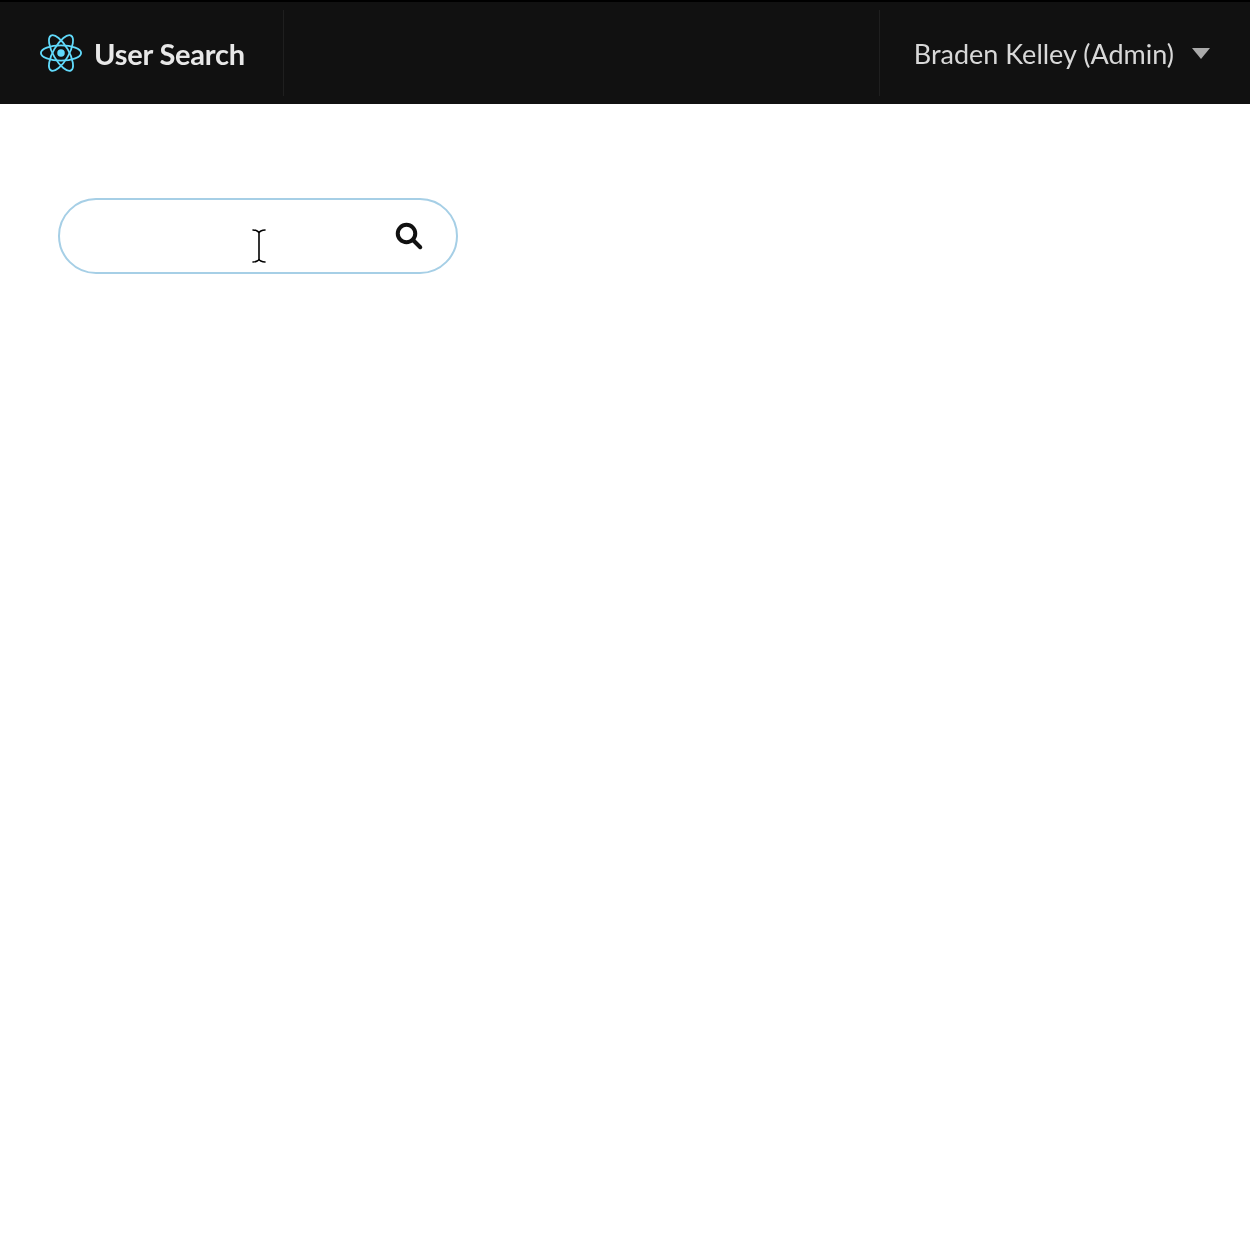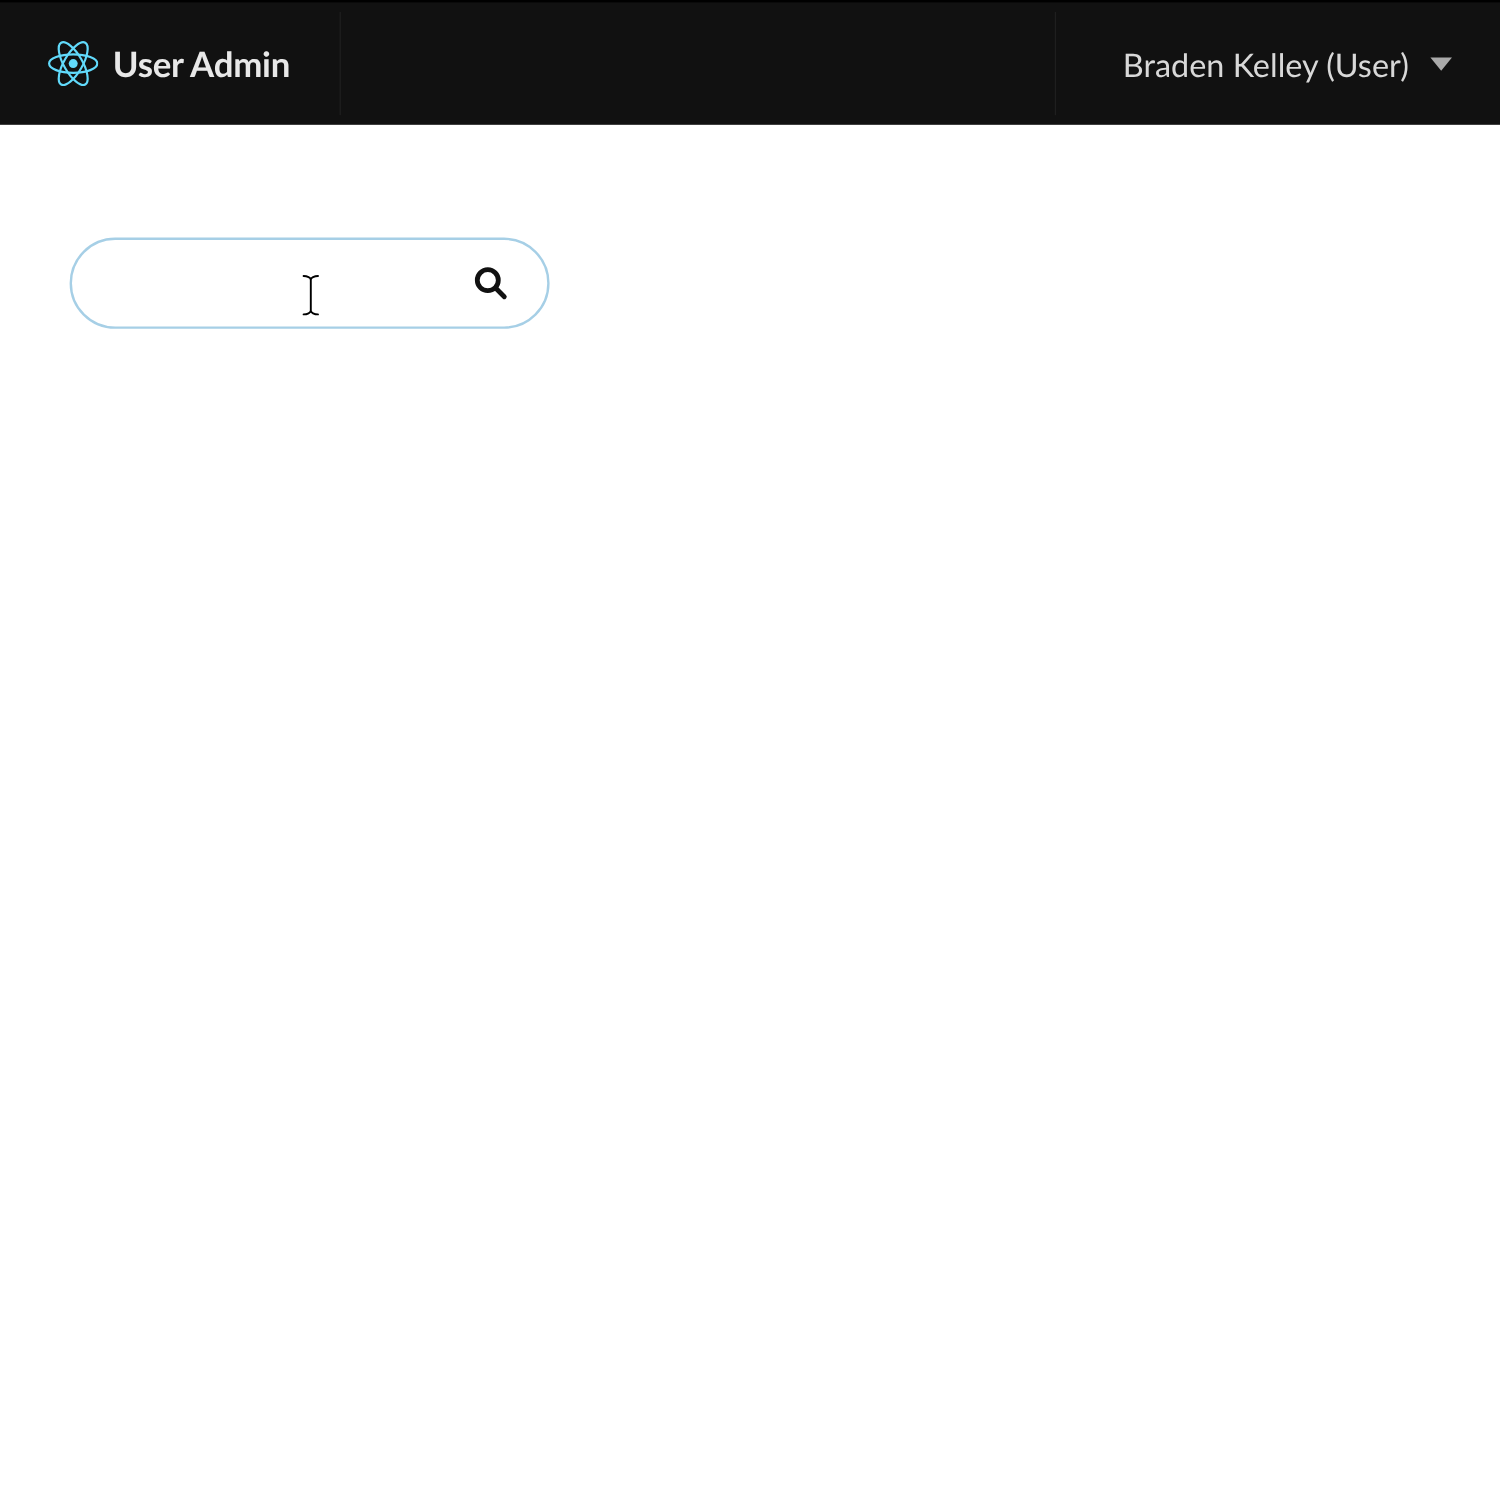--- a/index.html
+++ b/index.html
@@ -126,24 +126,24 @@
     <span class="react-logo">
       <svg viewBox="-11.5 -10.23174 23 20.46348" width="42" height="42">
         <circle cx="0" cy="0" r="2.05" fill="#61dafb"></circle>
         <g stroke="#61dafb" stroke-width="1" fill="none">
           <ellipse rx="11" ry="4.2"></ellipse>
           <ellipse rx="11" ry="4.2" transform="rotate(60)"></ellipse>
           <ellipse rx="11" ry="4.2" transform="rotate(120)"></ellipse>
         </g>
       </svg>
     </span>
-    <span class="brand-title">User Admin</span>
+    <span class="brand-title">User Search</span>
   </div>
   <div class="user-menu">
-    <span class="user-name">Braden Kelley (User)</span>
+    <span class="user-name">Braden Kelley (Admin)</span>
     <span class="chevron-down"></span>
   </div>
 </div>
 
 <div class="content">
   <div class="search-wrap">
     <input class="search-input" type="text" value="" style="">
     <span class="search-icon">
       <svg viewBox="0 0 24 24" width="30" height="30" fill="none" stroke="#111" stroke-width="3.2" stroke-linecap="round">
         <circle cx="10" cy="10" r="7"></circle>

